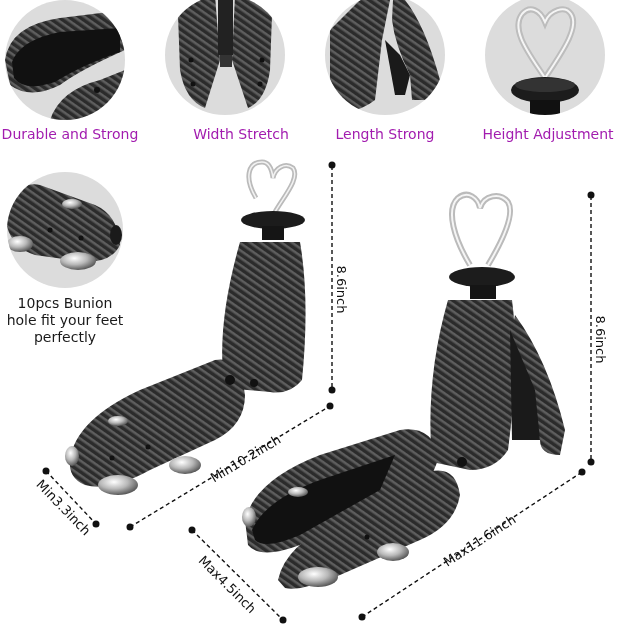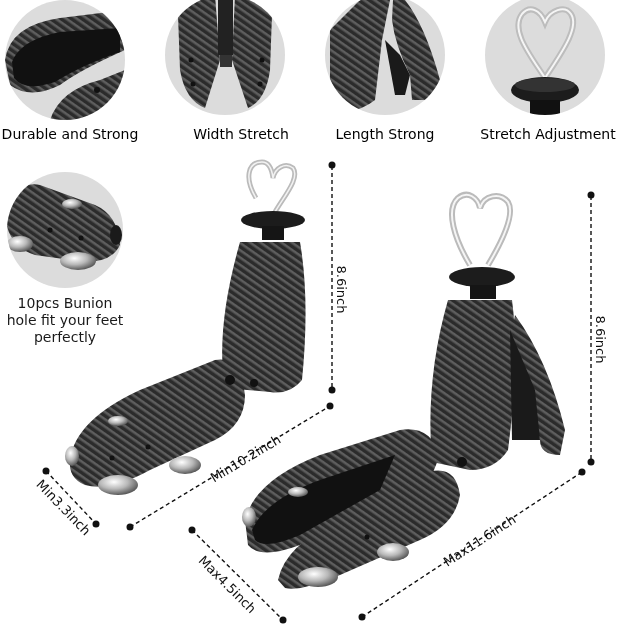--- a/index.html
+++ b/index.html
@@ -1,17 +1,17 @@
 <!DOCTYPE html>
 <html><head>
 <meta charset="utf-8">
 <style>
   html, body { margin:0; padding:0; background:#ffffff; }
   body { width:619px; height:625px; position:relative; overflow:hidden; font-family:"DejaVu Sans", sans-serif; color:#111; }
-  .feature-label { position:absolute; font-size:14px; white-space:nowrap; text-align:center; color:#000000; }
+  .feature-label { position:absolute; font-size:14px; white-space:nowrap; text-align:center; color:#a21caf; }
   .bunion-label { position:absolute; font-size:14px; line-height:17px; text-align:center; width:140px; color:#1a1a1a; }
   .dim-text { position:absolute; font-size:13px; white-space:nowrap; color:#111; transform-origin:center center; }
   svg { position:absolute; left:0; top:0; }
 </style>
 </head>
 <body>
 
 <svg width="619" height="625" viewBox="0 0 619 625">
   <defs>
     <pattern id="carbon" patternUnits="userSpaceOnUse" width="6" height="6" patternTransform="rotate(35)">
@@ -154,21 +154,21 @@
     <circle cx="192" cy="530" r="3.5"></circle>
       <circle cx="283" cy="620" r="3.5"></circle>
     <circle cx="362" cy="617" r="3.5"></circle>
       <circle cx="582" cy="472" r="3.5"></circle>
   </g>
 </svg>
 
 <div class="feature-label" style="left:0px; top:126px; width:140px;">Durable and Strong</div>
 <div class="feature-label" style="left:181px; top:126px; width:120px;">Width Stretch</div>
 <div class="feature-label" style="left:325px; top:126px; width:120px;">Length Strong</div>
-<div class="feature-label" style="left:478px; top:126px; width:140px;">Stretch Adjustment</div>
+<div class="feature-label" style="left:478px; top:126px; width:140px;">Height Adjustment</div>
 
 <div class="bunion-label" style="left:-5px; top:295px;">
   <div>10pcs Bunion</div>
   <div>hole fit your feet</div>
   <div>perfectly</div>
 </div>
 
 <div class="dim-text" style="left:318px; top:282px; transform:rotate(90deg);">8.6inch</div>
 <div class="dim-text" style="left:577px; top:332px; transform:rotate(90deg);">8.6inch</div>
 <div class="dim-text" style="left:206px; top:451px; transform:rotate(-31deg);">Min10.2inch</div>

